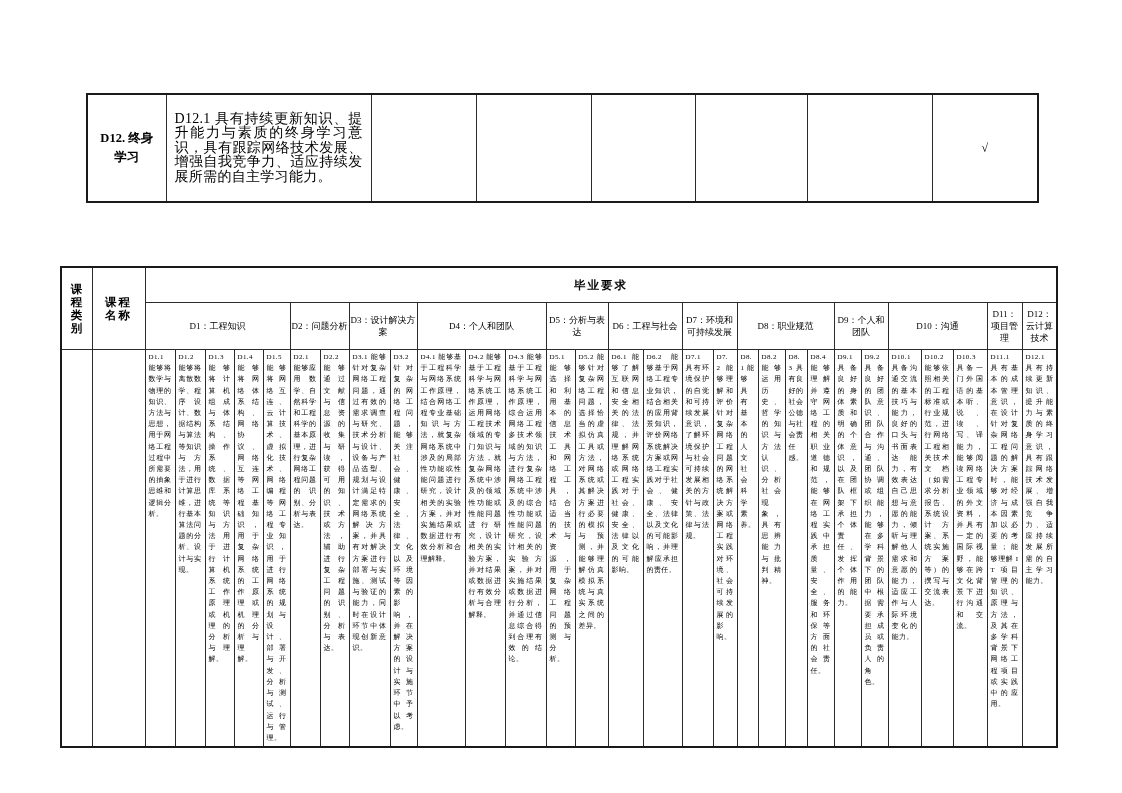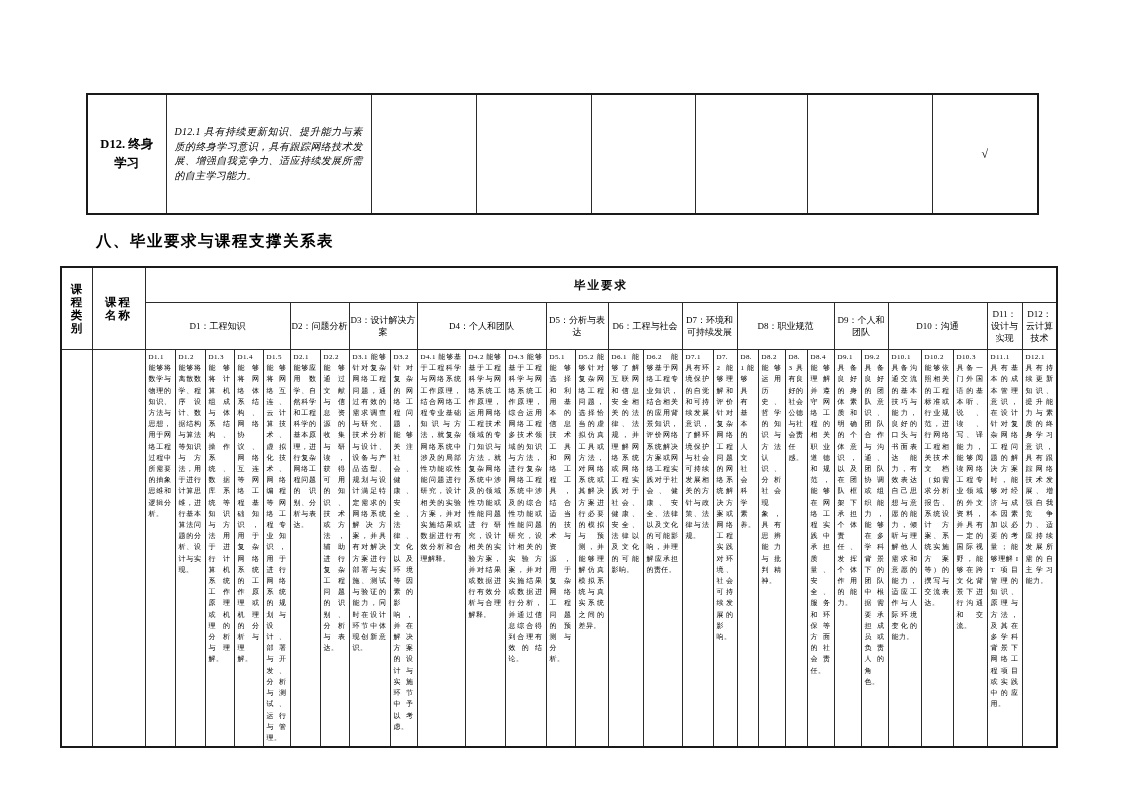--- a/index.html
+++ b/index.html
@@ -4,22 +4,22 @@
 <style>
   html,body{margin:0;padding:0;background:#e8e8e8;}
   .page{position:relative;width:1122px;height:793px;background:#ffffff;overflow:hidden;
         font-family:"Liberation Serif", serif;color:#000;}
 
   
   table.toptable{position:absolute;left:86px;top:93px;border-collapse:collapse;table-layout:fixed;
                  border:2px solid #1a1a1a;}
   table.toptable td{border:1px solid #2b2b2b;height:78px;vertical-align:middle;background:#fff;}
   td.req-label{font-size:12.5px;line-height:1.55;text-align:center;padding:0 9px;word-break:break-all;font-weight:bold;}
-  td.req-desc{font-size:10px;line-height:14.5px;text-align:justify;text-justify:inter-character;
-              vertical-align:middle;padding:20px 8px;word-break:break-all;letter-spacing:0.3px;font-style:italic;}
+  td.req-desc{font-size:14px;line-height:14.5px;text-align:justify;text-justify:inter-character;
+              vertical-align:middle;padding:14px 8px;word-break:break-all;letter-spacing:0.3px;}
   td.obj-cell{font-size:12px;text-align:center;}
 
   
   .note{position:absolute;left:97px;top:176px;font-size:13px;letter-spacing:0.5px;}
   .heading{position:absolute;left:96px;top:231px;font-size:15.5px;font-weight:bold;letter-spacing:1.5px;}
 
   
   table.matrix{position:absolute;left:60px;top:266px;width:832px;border-collapse:collapse;
                table-layout:fixed;border:2px solid #1a1a1a;}
   table.matrix th, table.matrix td{border:1px solid #2b2b2b;background:#fff;font-weight:normal;
@@ -59,21 +59,20 @@
       <td class="obj-cell"></td>
       <td class="obj-cell"></td>
       <td class="obj-cell"></td>
       <td class="obj-cell"></td>
       <td class="obj-cell">√</td>
     </tr>
   </tbody>
     </table>
 
 
-  <div class="heading">八、毕业要求与课程支撑关系表</div>
 
   <table class="matrix">
     <colgroup>
       <col style="width:31px">
         <col style="width:53px">
       <col style="width:30px">
         <col style="width:30px">
         <col style="width:29px">
         <col style="width:29px">
         <col style="width:27px">
@@ -116,21 +115,21 @@
       <th colspan="5">D1：工程知识</th>
       <th colspan="2">D2：问题分析</th>
       <th colspan="2">D3：设计解决方案</th>
       <th colspan="3">D4：个人和团队</th>
       <th colspan="2">D5：分析与表达</th>
       <th colspan="2">D6：工程与社会</th>
       <th colspan="2">D7：环境和可持续发展</th>
       <th colspan="4">D8：职业规范</th>
       <th colspan="2">D9：个人和团队</th>
       <th colspan="3">D10：沟通</th>
-      <th colspan="1">D11：设计与实现</th>
+      <th colspan="1">D11：项目管理</th>
       <th colspan="1">D12：云计算技术</th>
     </tr>
     <tr class="bodyrow">
       <td></td>
       <td></td>
       <td><span class="req-id">D1.1</span><span>能够将数学与物理的知识、方法与思想，用于网络工程过程中所需要的抽象思维和逻辑分析。</span></td>
       <td><span class="req-id">D1.2</span><span>能够将离散数学、程序设计、数据结构与算法等知识与方法，用于进行计算思维，进行基本算法问题的分析、设计与实现。</span></td>
       <td><span class="req-id">D1.3</span><span>能够将计算机组成与体系结构、操作系统、数据库系统等知识与方法用于进行计算机系统工作原理或机理的分析与理解。</span></td>
       <td><span class="req-id">D1.4</span><span>能够将网络体系结构、网络协议、网络互连等网络工程基础知识，用于复杂网络系统的工作原理或机理的分析与理解。</span></td>
       <td><span class="req-id">D1.5</span><span>能够将网络互连、云计算技术、虚拟化技术、网络编程等网络工程专业知识，用于进行网络系统的规划与设计、部署与开发、分析与测试、运行与管理。</span></td>

